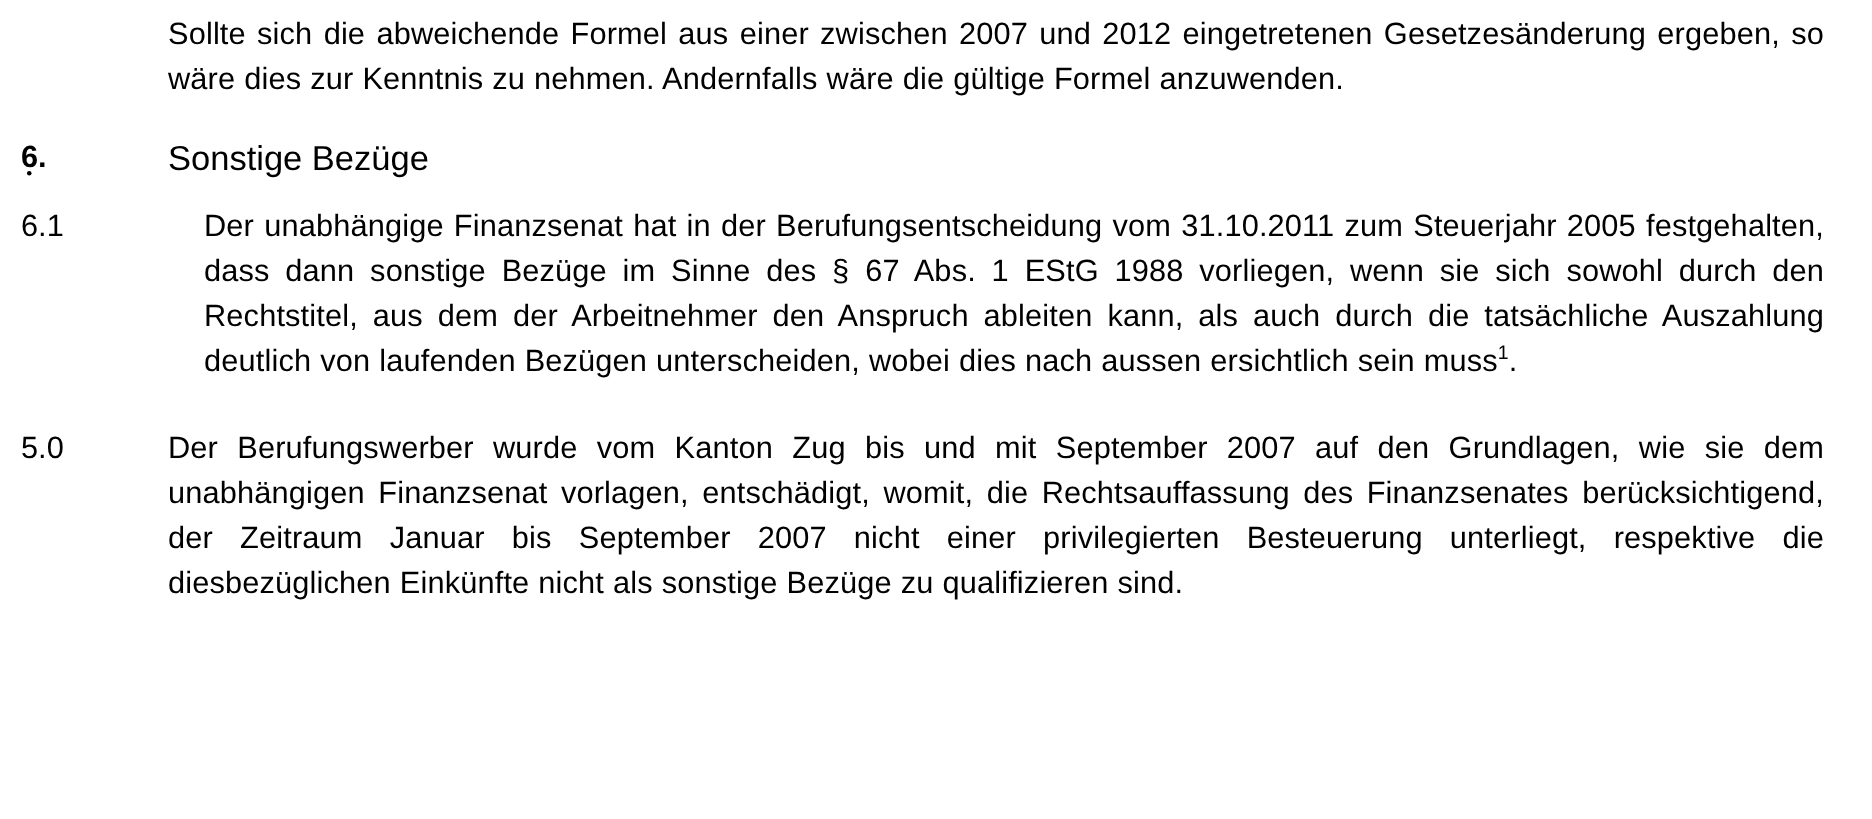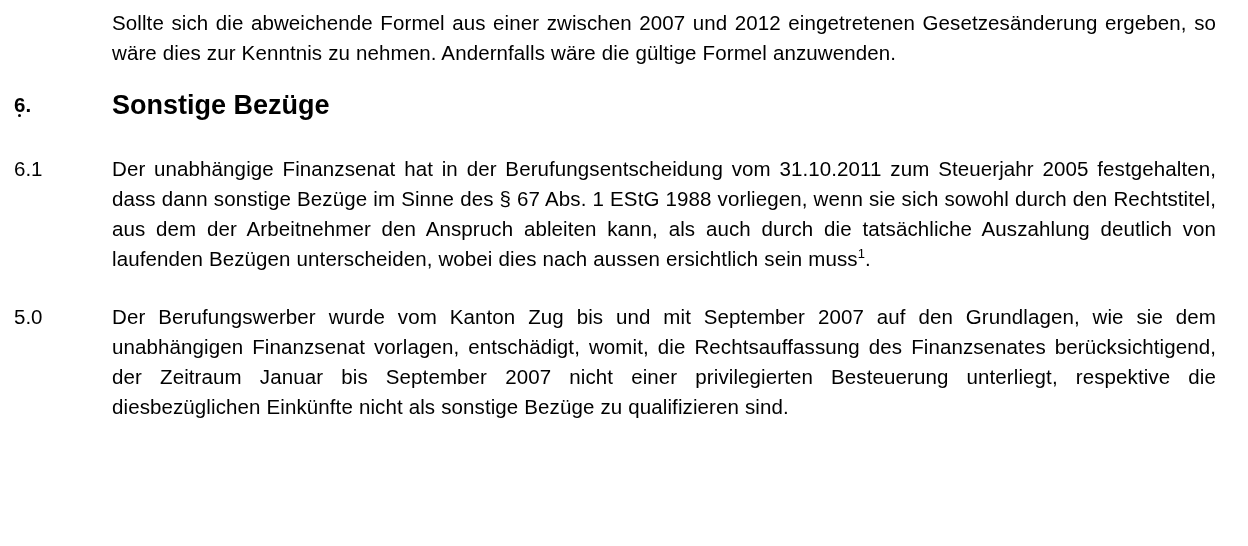--- a/index.html
+++ b/index.html
@@ -54,26 +54,27 @@
   }
   
   .heading-row {
     margin-top: 22px;
   }
   .heading-row .num {
     font-weight: bold;
   }
   .heading-text {
     margin: 0;
-    font-size: 27px;
+    font-size: 23px;
     line-height: 30px;
-    font-weight: bold;
+    font-weight: normal;
   }
   .sec-row {
-    margin-top: 34px;
+    margin-top: 16px;
+    gap: 24px;
   }
   .sec-row-2 {
     margin-top: 28px;
   }
   sup {
     font-size: 13px;
     line-height: 0;
     vertical-align: super;
   }
   .dot-mark {

